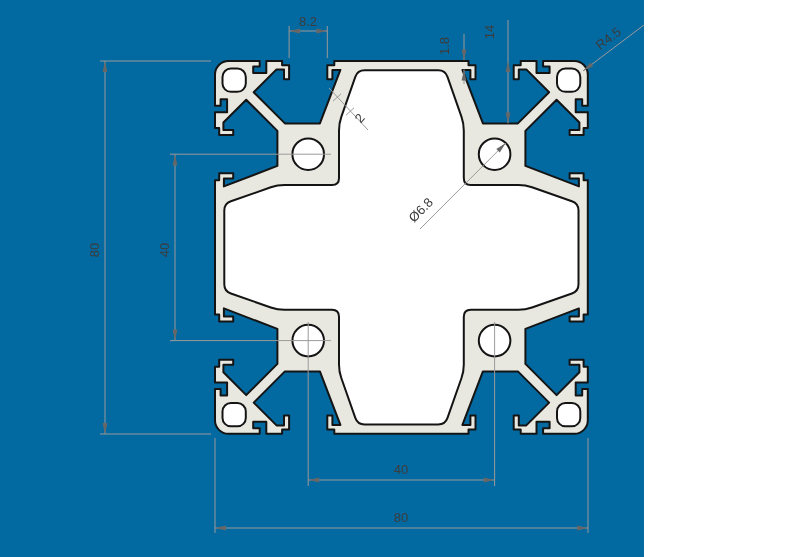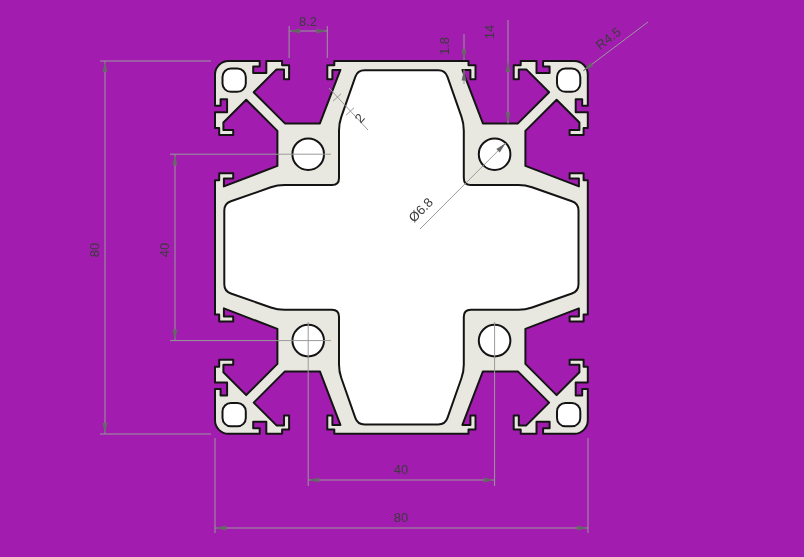--- a/index.html
+++ b/index.html
@@ -1,16 +1,16 @@
 <!DOCTYPE html>
 <html><head>
 <meta charset="utf-8">
 <style>
   html,body{margin:0;padding:0;background:#ffffff;}
-  .canvas{position:relative;width:804px;height:557px;background:#a21caf;overflow:hidden;
+  .canvas{position:relative;width:644px;height:557px;background:#0369a1;overflow:hidden;
           font-family:"Liberation Sans",sans-serif;text-decoration:underline;}
   svg{position:absolute;left:0;top:0;}
   .profile{fill:#e9e8e0;stroke:#141414;stroke-width:2;stroke-linejoin:round;}
   .cavity{fill:#ffffff;stroke:#141414;stroke-width:2;stroke-linejoin:round;}
   .dimline{stroke:#9a9a9a;stroke-width:1;fill:none;}
   .arr{fill:#676767;stroke:none;}
   text{font-family:"Liberation Sans",sans-serif;font-size:13px;fill:#3c3c3c;}
   .dimtext{text-anchor:middle;}
 </style>
 </head>

